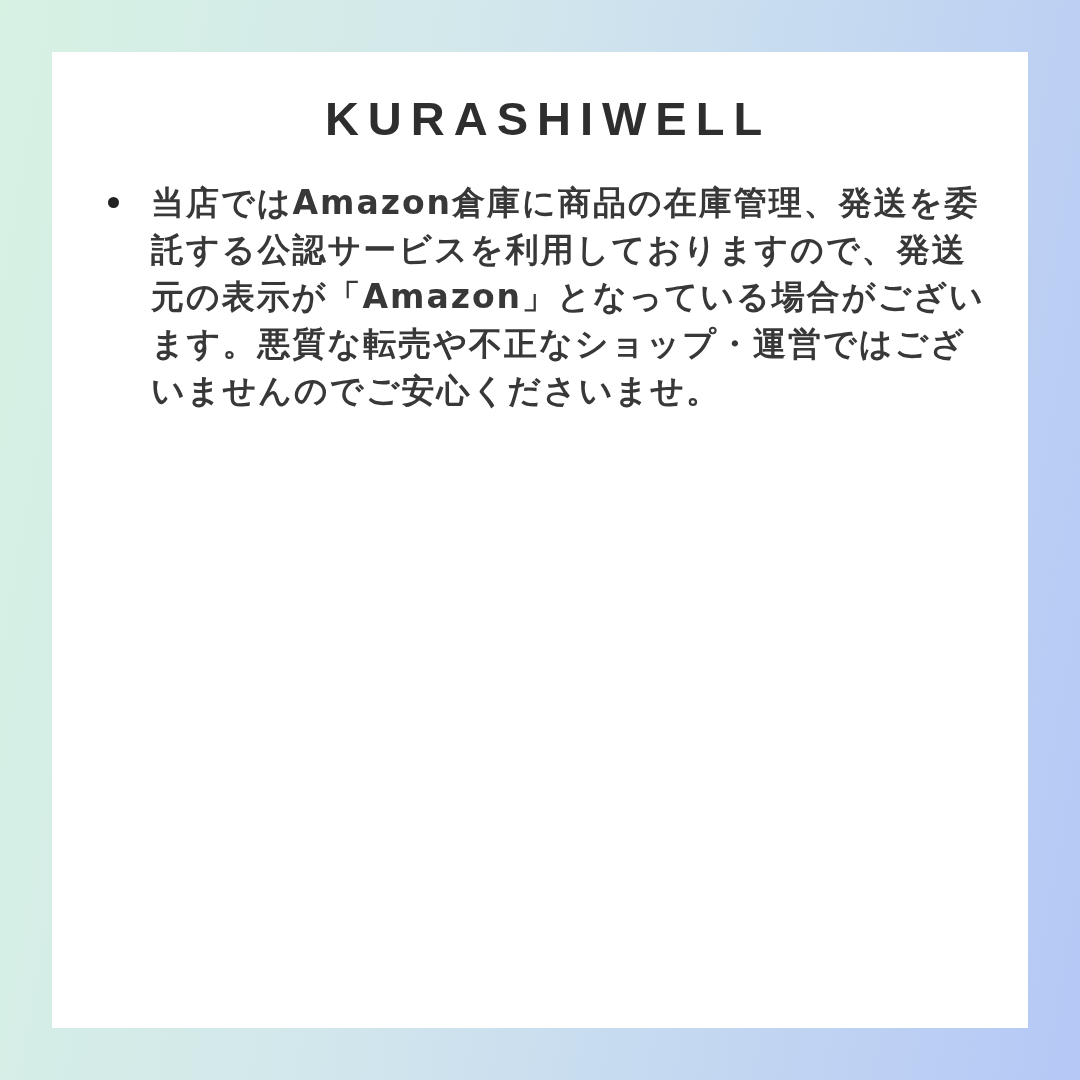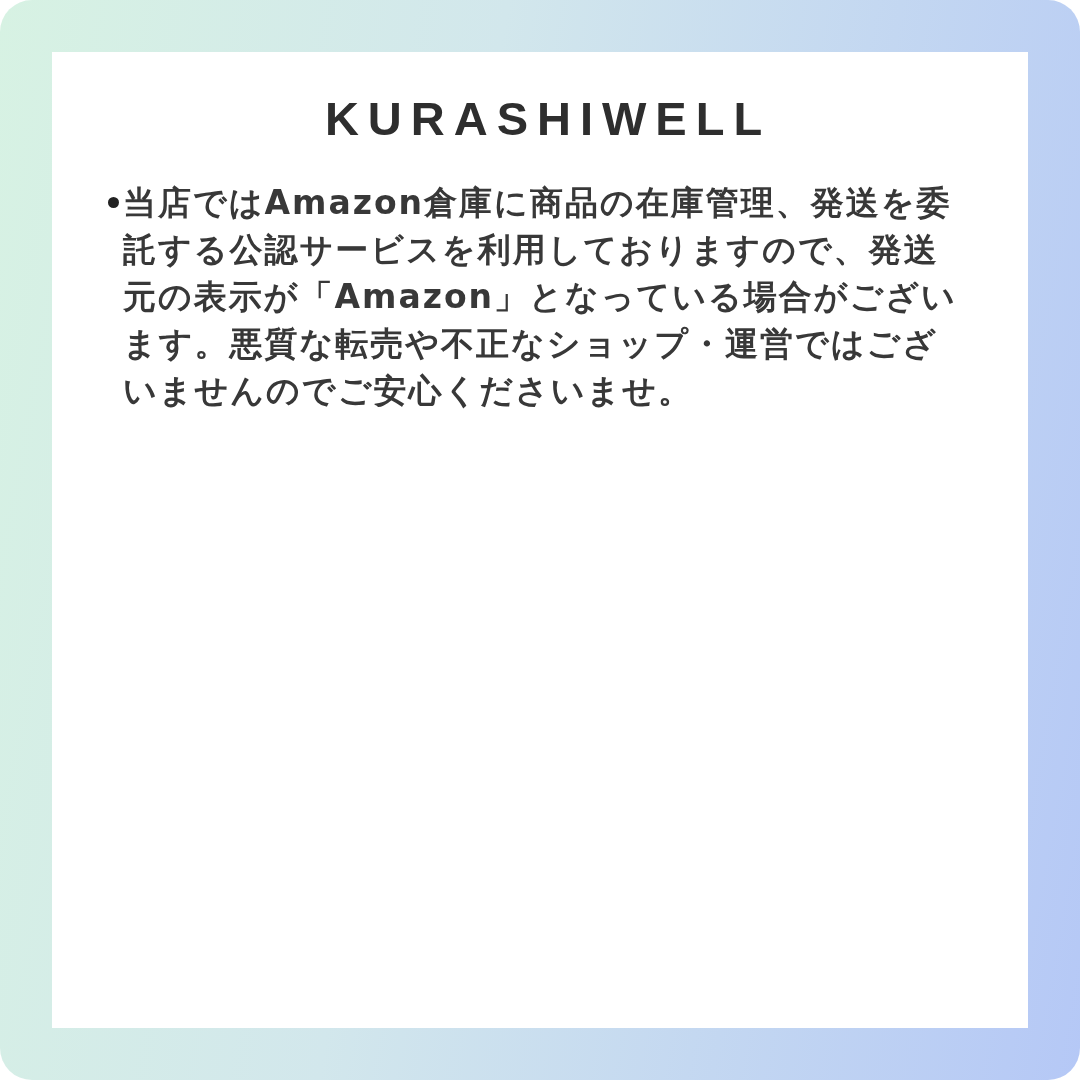--- a/index.html
+++ b/index.html
@@ -10,21 +10,20 @@
     width: 1080px;
     height: 1080px;
     font-family: "DejaVu Sans", "Liberation Sans", sans-serif;
   }
   .bg {
     width: 1080px;
     height: 1080px;
     box-sizing: border-box;
     padding: 52px;
     background: linear-gradient(100deg, #d7f2e3 0%, #d2e7ec 40%, #b5c8f6 100%);
-    border-radius: 32px;
   }
   .card {
     width: 100%;
     height: 100%;
     box-sizing: border-box;
     background: #ffffff;
     padding: 34px 40px 0 56px;
     overflow: hidden;
   }
   .title {
@@ -38,21 +37,21 @@
     color: #2e2e2e;
   }
   .notices {
     list-style: none;
     margin: 26px 0 0 0;
     padding: 0;
   }
   .notice {
     display: flex;
     align-items: flex-start;
-    gap: 4px;
+    gap: 32px;
     margin-bottom: 38px;
     font-size: 33px;
     line-height: 47px;
     letter-spacing: 2px;
     font-weight: 700;
     color: #383838;
   }
   .dot {
     flex: none;
     width: 11px;

